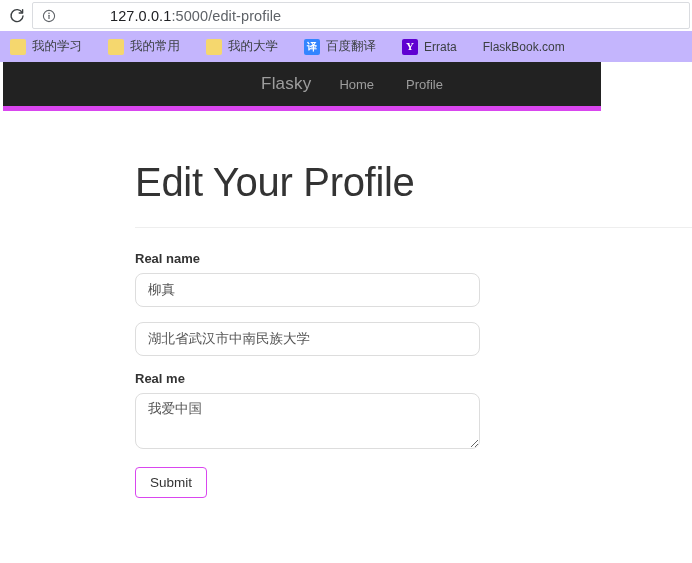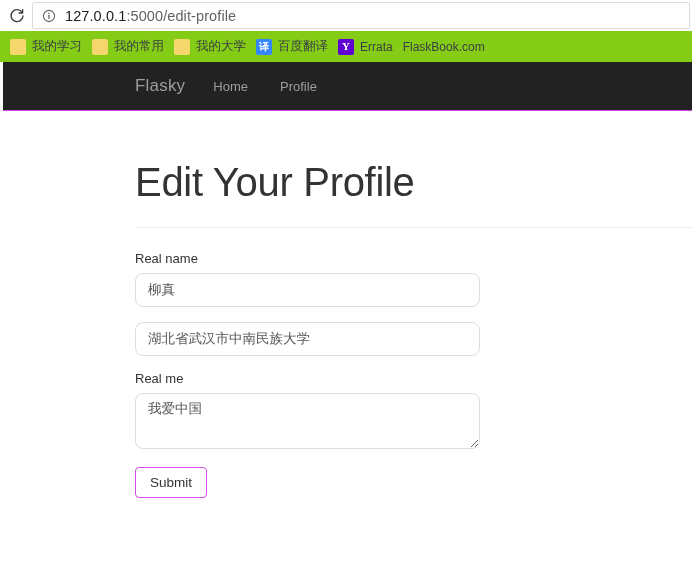--- a/index.html
+++ b/index.html
@@ -34,20 +34,21 @@
   .omnibox {
     flex: 1;
     height: 27px;
     margin-right: 2px;
     background: #ffffff;
     border: 1px solid #dadce0;
     border-radius: 2px;
     display: flex; align-items: center;
     padding-left: 8px;
     overflow: hidden;
+    gap: 45px;
   }
   .info-icon {
     width: 16px; height: 16px;
     flex: 0 0 16px;
     display: flex; align-items: center; justify-content: center;
     margin-right: 8px;
     color: #5f6368;
   }
   .url-text {
     font-size: 14.5px;
@@ -55,24 +56,25 @@
     white-space: nowrap;
     letter-spacing: 0.1px;
   }
   .url-host { color: #202124; }
 
   
   .bookmarks-bar {
     position: absolute; left: 0; top: 31px;
     width: 692px; height: 31px;
     display: flex; align-items: center;
-    background: #84cc16;
+    background: #c4b5fd;
     padding-left: 8px;
     overflow: hidden;
     white-space: nowrap;
+    gap: 16px;
   }
   .bookmark {
     display: flex; align-items: center;
     height: 24px;
     padding: 0 6px 0 2px;
     margin-right: 2px;
     border-radius: 3px;
     cursor: pointer;
     flex: 0 0 auto;
   }
@@ -97,24 +99,25 @@
   .bm-label {
     font-size: 12px;
     color: #3c4043;
     line-height: 1;
   }
   .bm-label.cjk { font-size: 12.5px; }
 
   
   .navbar {
     position: absolute; left: 3px; top: 62px;
-    width: 689px; height: 49px;
+    width: 598px; height: 49px;
     background: #222222;
     display: flex; align-items: center;
-    border-bottom: 1px solid #d946ef;
+    border-bottom: 5px solid #d946ef;
+    justify-content: center;
   }
   .navbar-inner {
     margin-left: 132px;
     display: flex; align-items: baseline;
   }
   .brand {
     font-size: 17px;
     color: #9d9d9d;
     letter-spacing: 0.2px;
     cursor: pointer;
@@ -154,21 +157,21 @@
   }
 
   .form {
     margin-top: 23px;
     width: 345px;
   }
   .form-group { margin-bottom: 15px; }
   .control-label {
     display: block;
     font-size: 13px;
-    font-weight: normal;
+    font-weight: bold;
     color: #333333;
     margin-bottom: 7px;
   }
   .form-control {
     display: block;
     width: 345px;
     height: 34px;
     padding: 6px 12px;
     font-size: 13.5px;
     color: #555555;

